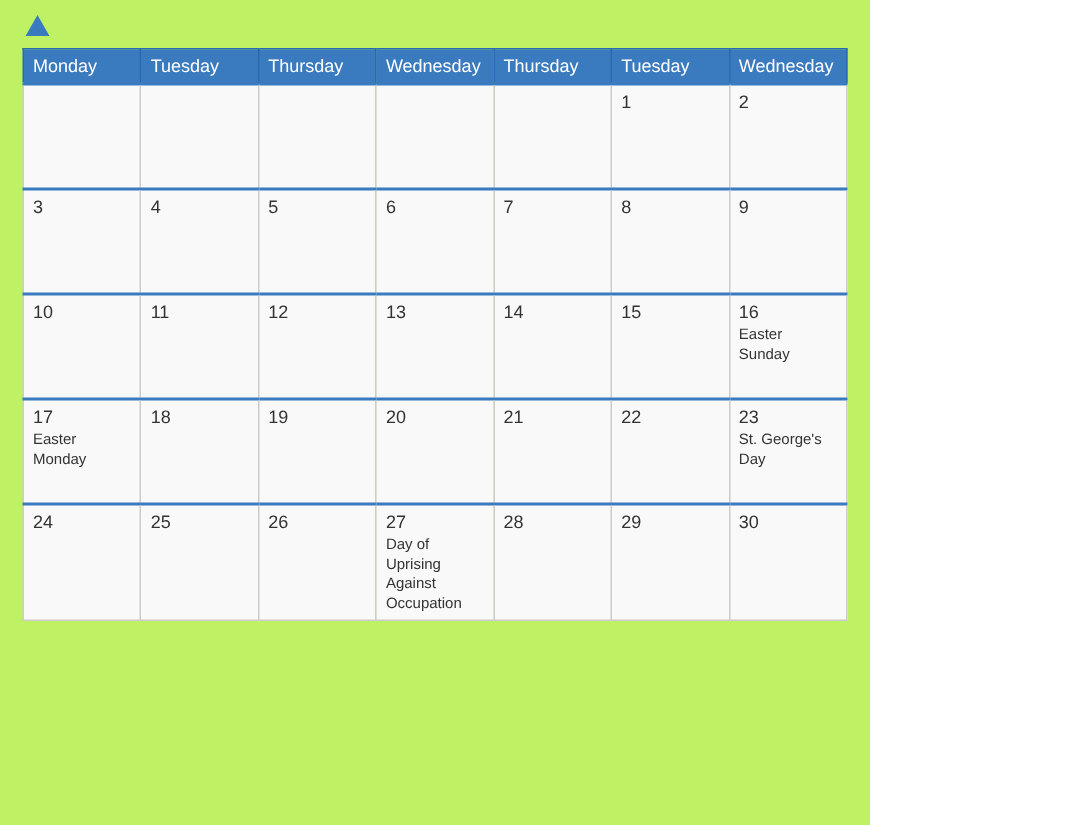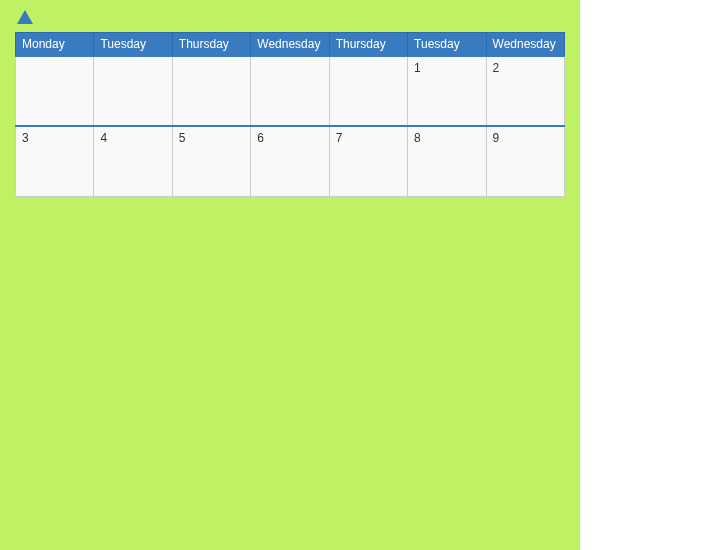--- a/index.html
+++ b/index.html
@@ -157,15 +157,88 @@
           <td>
             <span class="day-num">7</span>
           </td>
           <td>
             <span class="day-num">8</span>
           </td>
           <td>
             <span class="day-num">9</span>
           </td>
         </tr>
+        <tr>
+          <td>
+            <span class="day-num">10</span>
+          </td>
+          <td>
+            <span class="day-num">11</span>
+          </td>
+          <td>
+            <span class="day-num">12</span>
+          </td>
+          <td>
+            <span class="day-num">13</span>
+          </td>
+          <td>
+            <span class="day-num">14</span>
+          </td>
+          <td>
+            <span class="day-num">15</span>
+          </td>
+          <td>
+            <span class="day-num">16</span>
+            <span class="holiday">Easter Sunday</span>
+          </td>
+        </tr>
+        <tr>
+          <td>
+            <span class="day-num">17</span>
+            <span class="holiday">Easter Monday</span>
+          </td>
+          <td>
+            <span class="day-num">18</span>
+          </td>
+          <td>
+            <span class="day-num">19</span>
+          </td>
+          <td>
+            <span class="day-num">20</span>
+          </td>
+          <td>
+            <span class="day-num">21</span>
+          </td>
+          <td>
+            <span class="day-num">22</span>
+          </td>
+          <td>
+            <span class="day-num">23</span>
+            <span class="holiday">St. George's Day</span>
+          </td>
+        </tr>
+        <tr>
+          <td>
+            <span class="day-num">24</span>
+          </td>
+          <td>
+            <span class="day-num">25</span>
+          </td>
+          <td>
+            <span class="day-num">26</span>
+          </td>
+          <td>
+            <span class="day-num">27</span>
+            <span class="holiday">Day of Uprising<br>Against Occupation</span>
+          </td>
+          <td>
+            <span class="day-num">28</span>
+          </td>
+          <td>
+            <span class="day-num">29</span>
+          </td>
+          <td>
+            <span class="day-num">30</span>
+          </td>
+        </tr>
       </tbody>
   </table>
 </div>
 
 </body></html>

